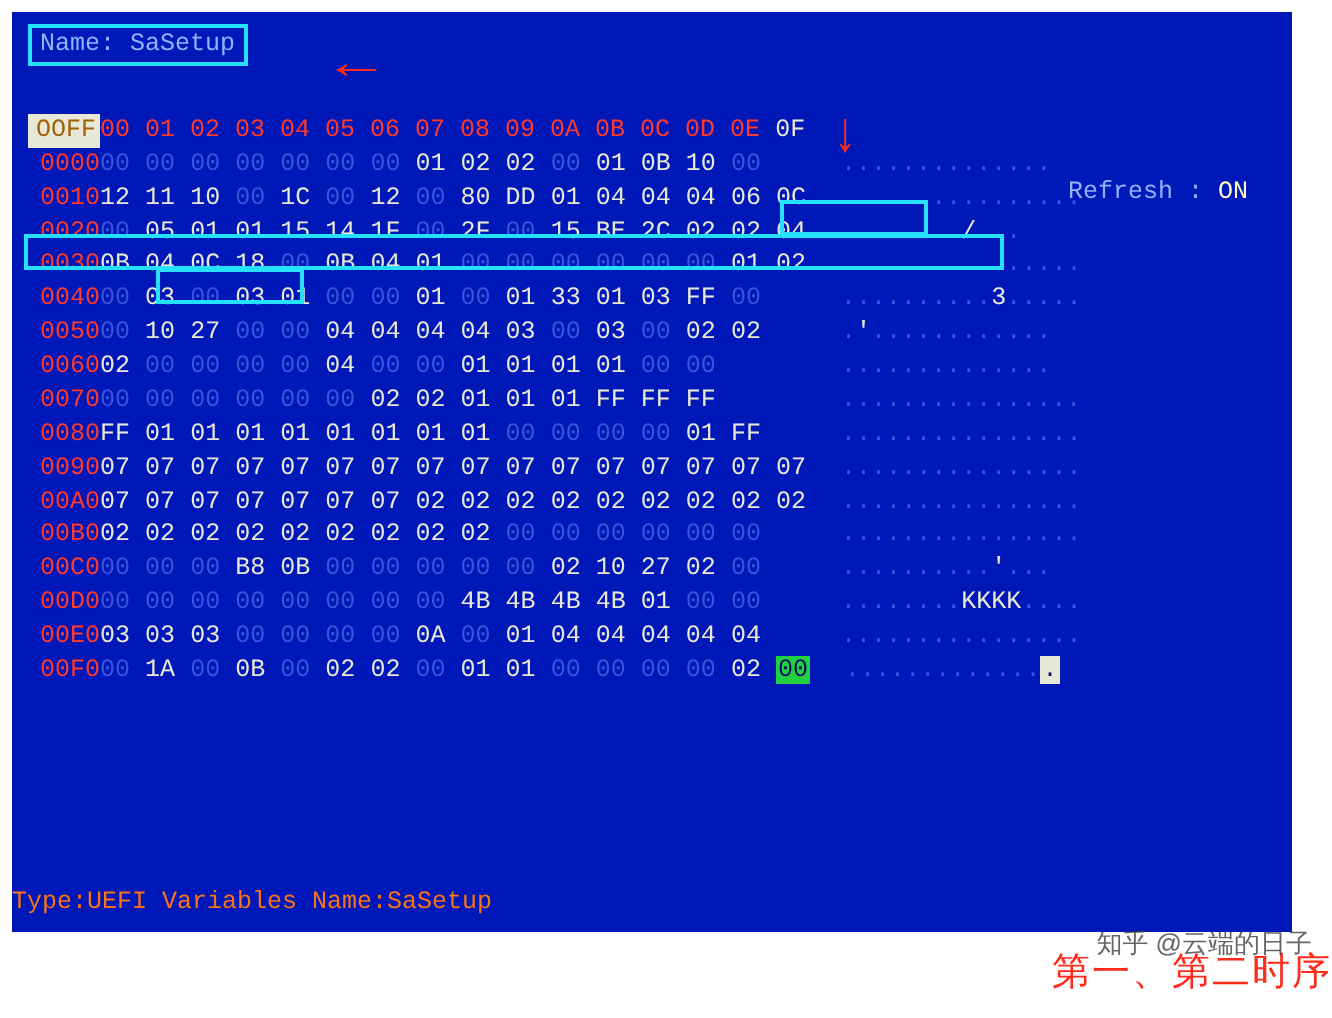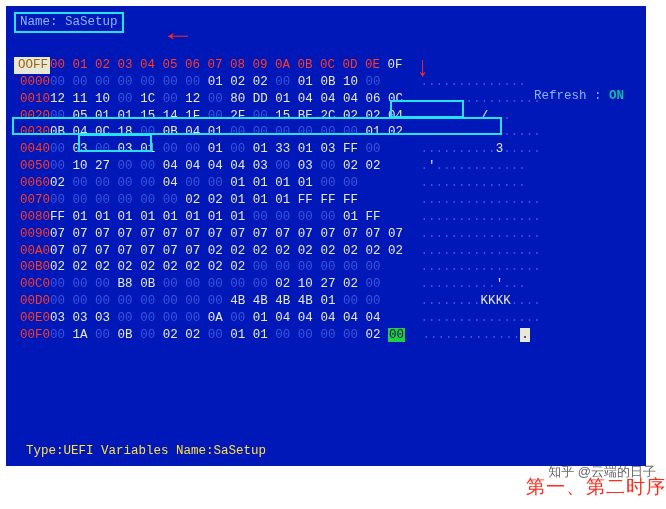--- a/index.html
+++ b/index.html
@@ -44,27 +44,27 @@
   .topbar .cols { color: #ff3a2a; }
   .topbar .cols .white { color: #e8e8d8; }
   .hexrow { display: flex; white-space: pre; text-align: right; }
   .hexrow .offset { color: #ff3a2a; width: 36px; display: inline-block; }
   .hexrow .bytes { }
   .dim { color: #3a55dd; }
   .bright { color: #e8e8d8; }
   .ascii { color: #e8e8d8; margin-left: 10px; }
   .ascii .dim { color: #3a55dd; }
   .refresh { position: absolute; right: 22px; top: 82px; color: #8fb4ff; }
-  .refresh .on { color: #14b8a6; font-weight: bold; }
+  .refresh .on { color: #fef9c3; }
   .box-cyan {
     position: absolute; border: 2px solid #26e0ff; pointer-events: none;
   }
   .sel-green { background: #20d040; color: #081060; padding: 0 1px; }
   .sel-white { background: #e8e8d8; color: #081060; padding: 0 1px; }
-  .footer { position: absolute; left: 20px; bottom: 6px; color: #fde047; }
+  .footer { position: absolute; left: 0; bottom: 6px; color: #f97316; }
   .caption {
     position: absolute; left: 0; right: 0; top: 474px;
     text-align: right; color: #ff2a1a; font-family: "SimSun","Songti SC",serif;
     font-size: 19px; letter-spacing: 1px;
   }
   .wm {
     position: absolute; right: 10px; bottom: 28px;
     color: #404040; font-size: 13px; font-family: "SimSun",sans-serif;
     opacity: 0.8;
   }

